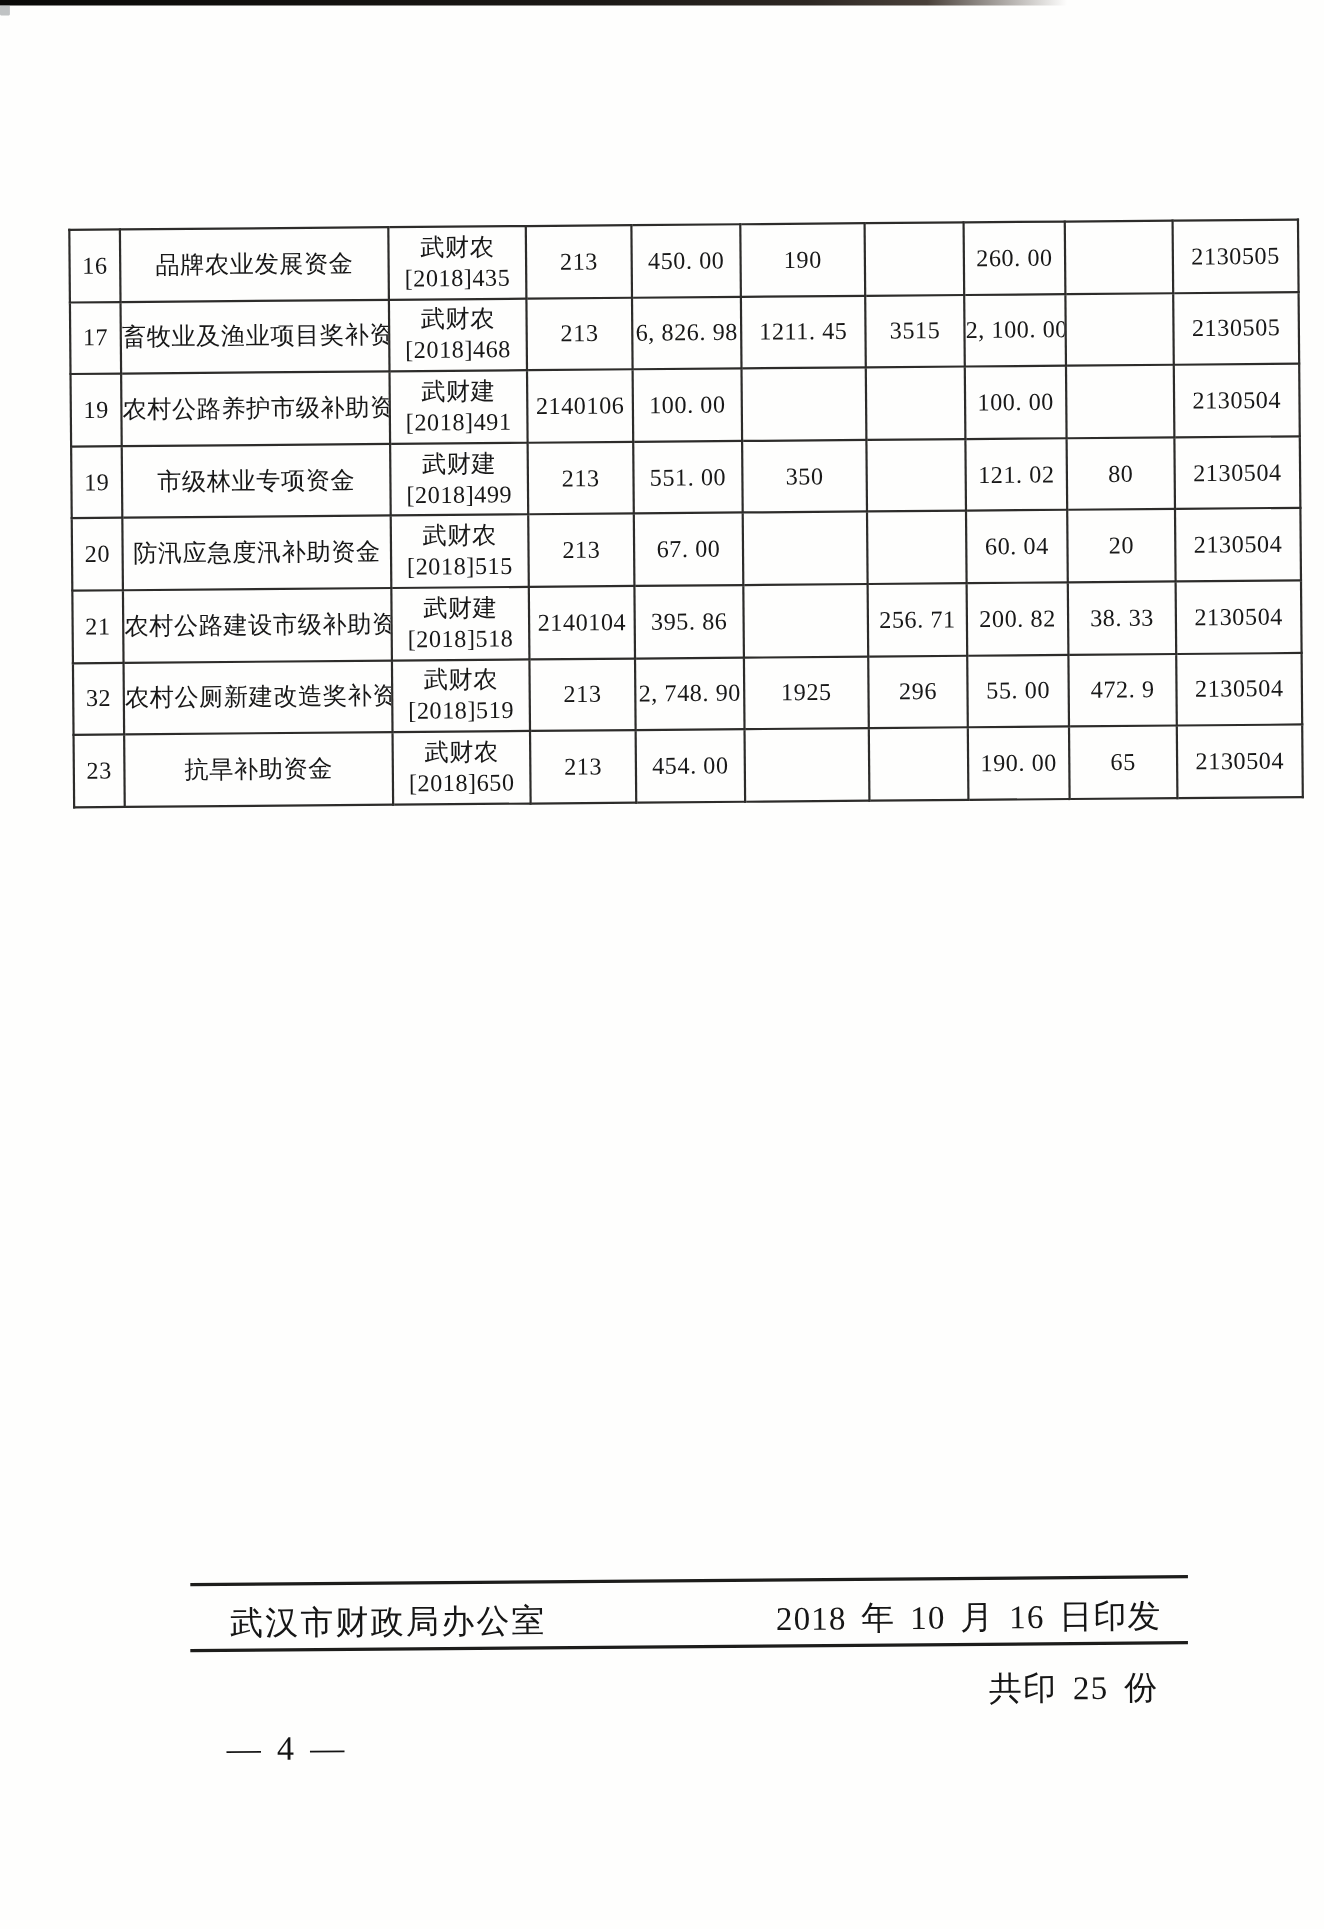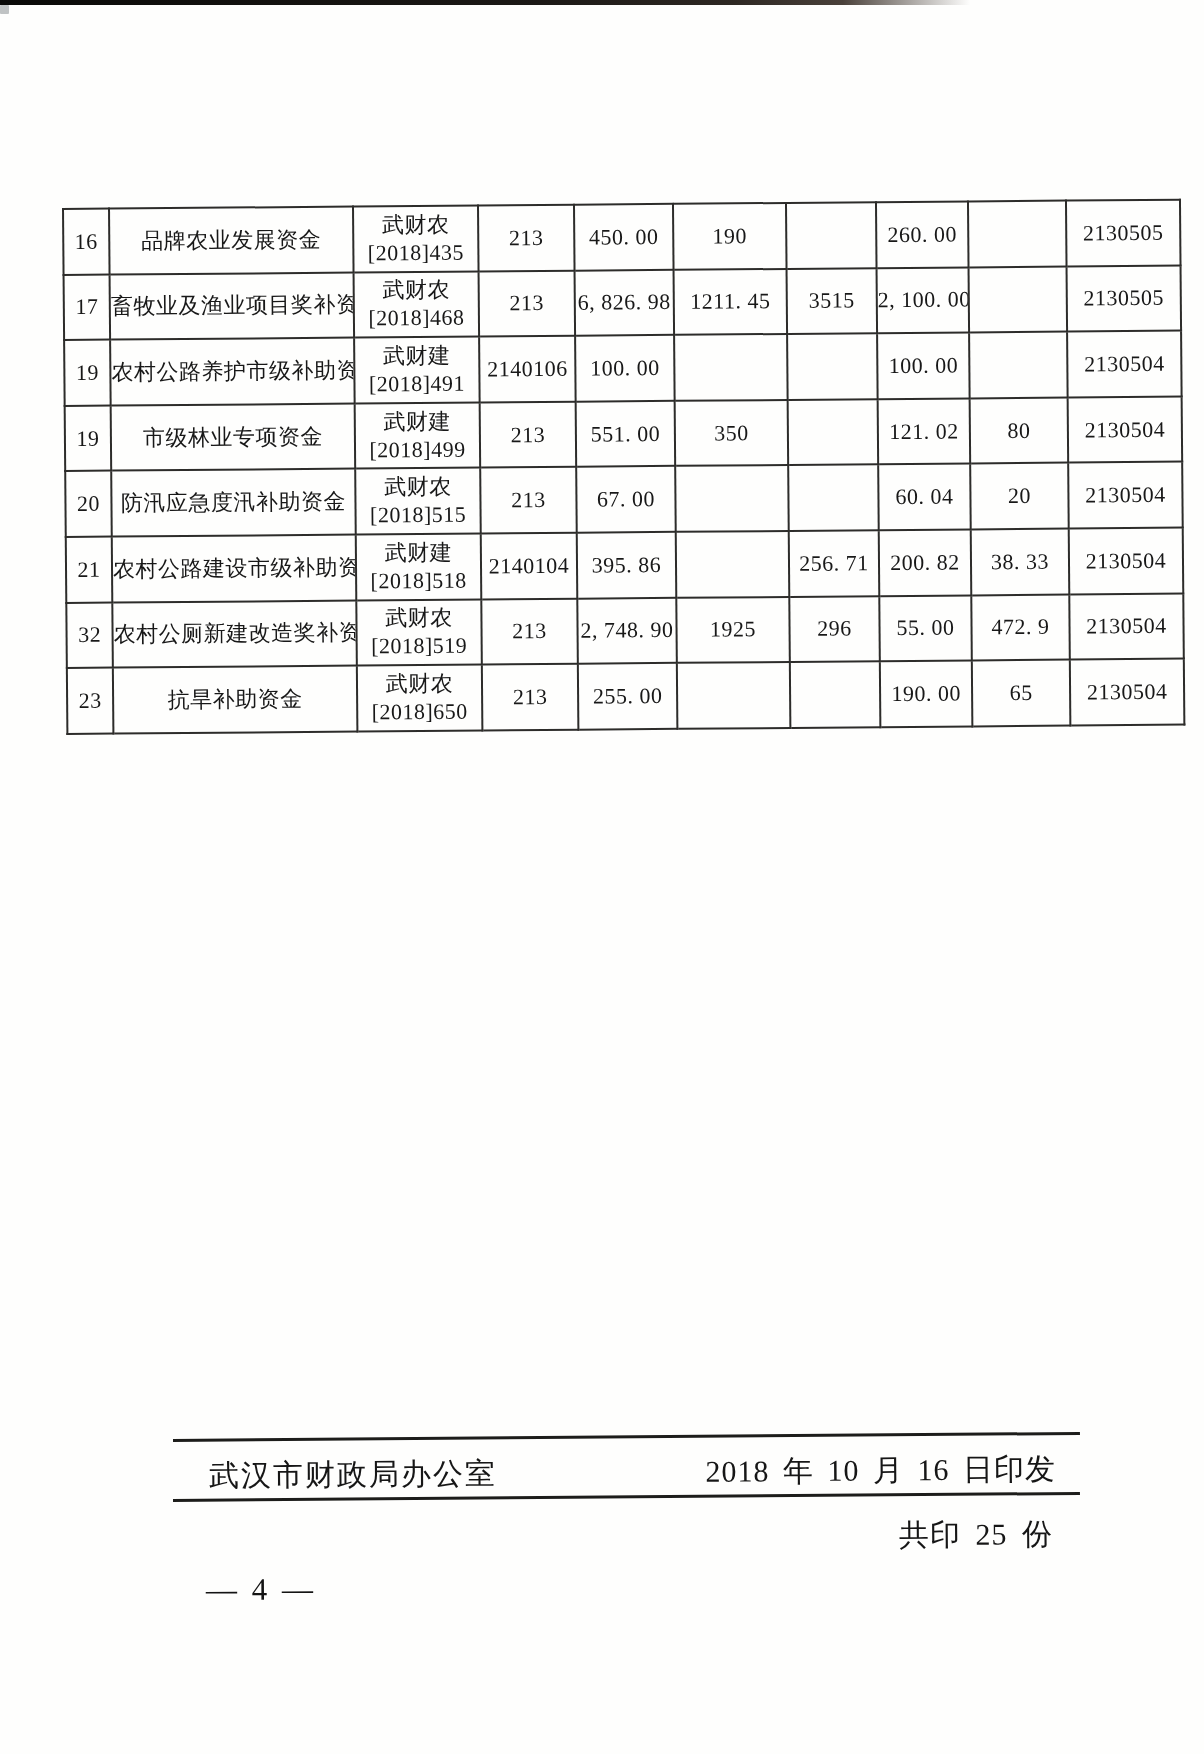--- a/index.html
+++ b/index.html
@@ -207,21 +207,21 @@
           <td class="c-num">2130504</td>
         </tr>
         <tr>
           <td class="c-idx">23</td>
           <td class="c-name">抗旱补助资金</td>
           <td class="c-doc">
             <div class="doc-line">武财农</div>
             <div class="doc-line">[2018]650</div>
           </td>
           <td class="c-num">213</td>
-          <td class="c-num">255. 00</td>
+          <td class="c-num">454. 00</td>
           <td class="c-num"></td>
           <td class="c-num"></td>
           <td class="c-num">190. 00</td>
           <td class="c-num">65</td>
           <td class="c-num">2130504</td>
         </tr>
       </tbody>
   </table>
 
   <div class="rule rule-top"></div>

